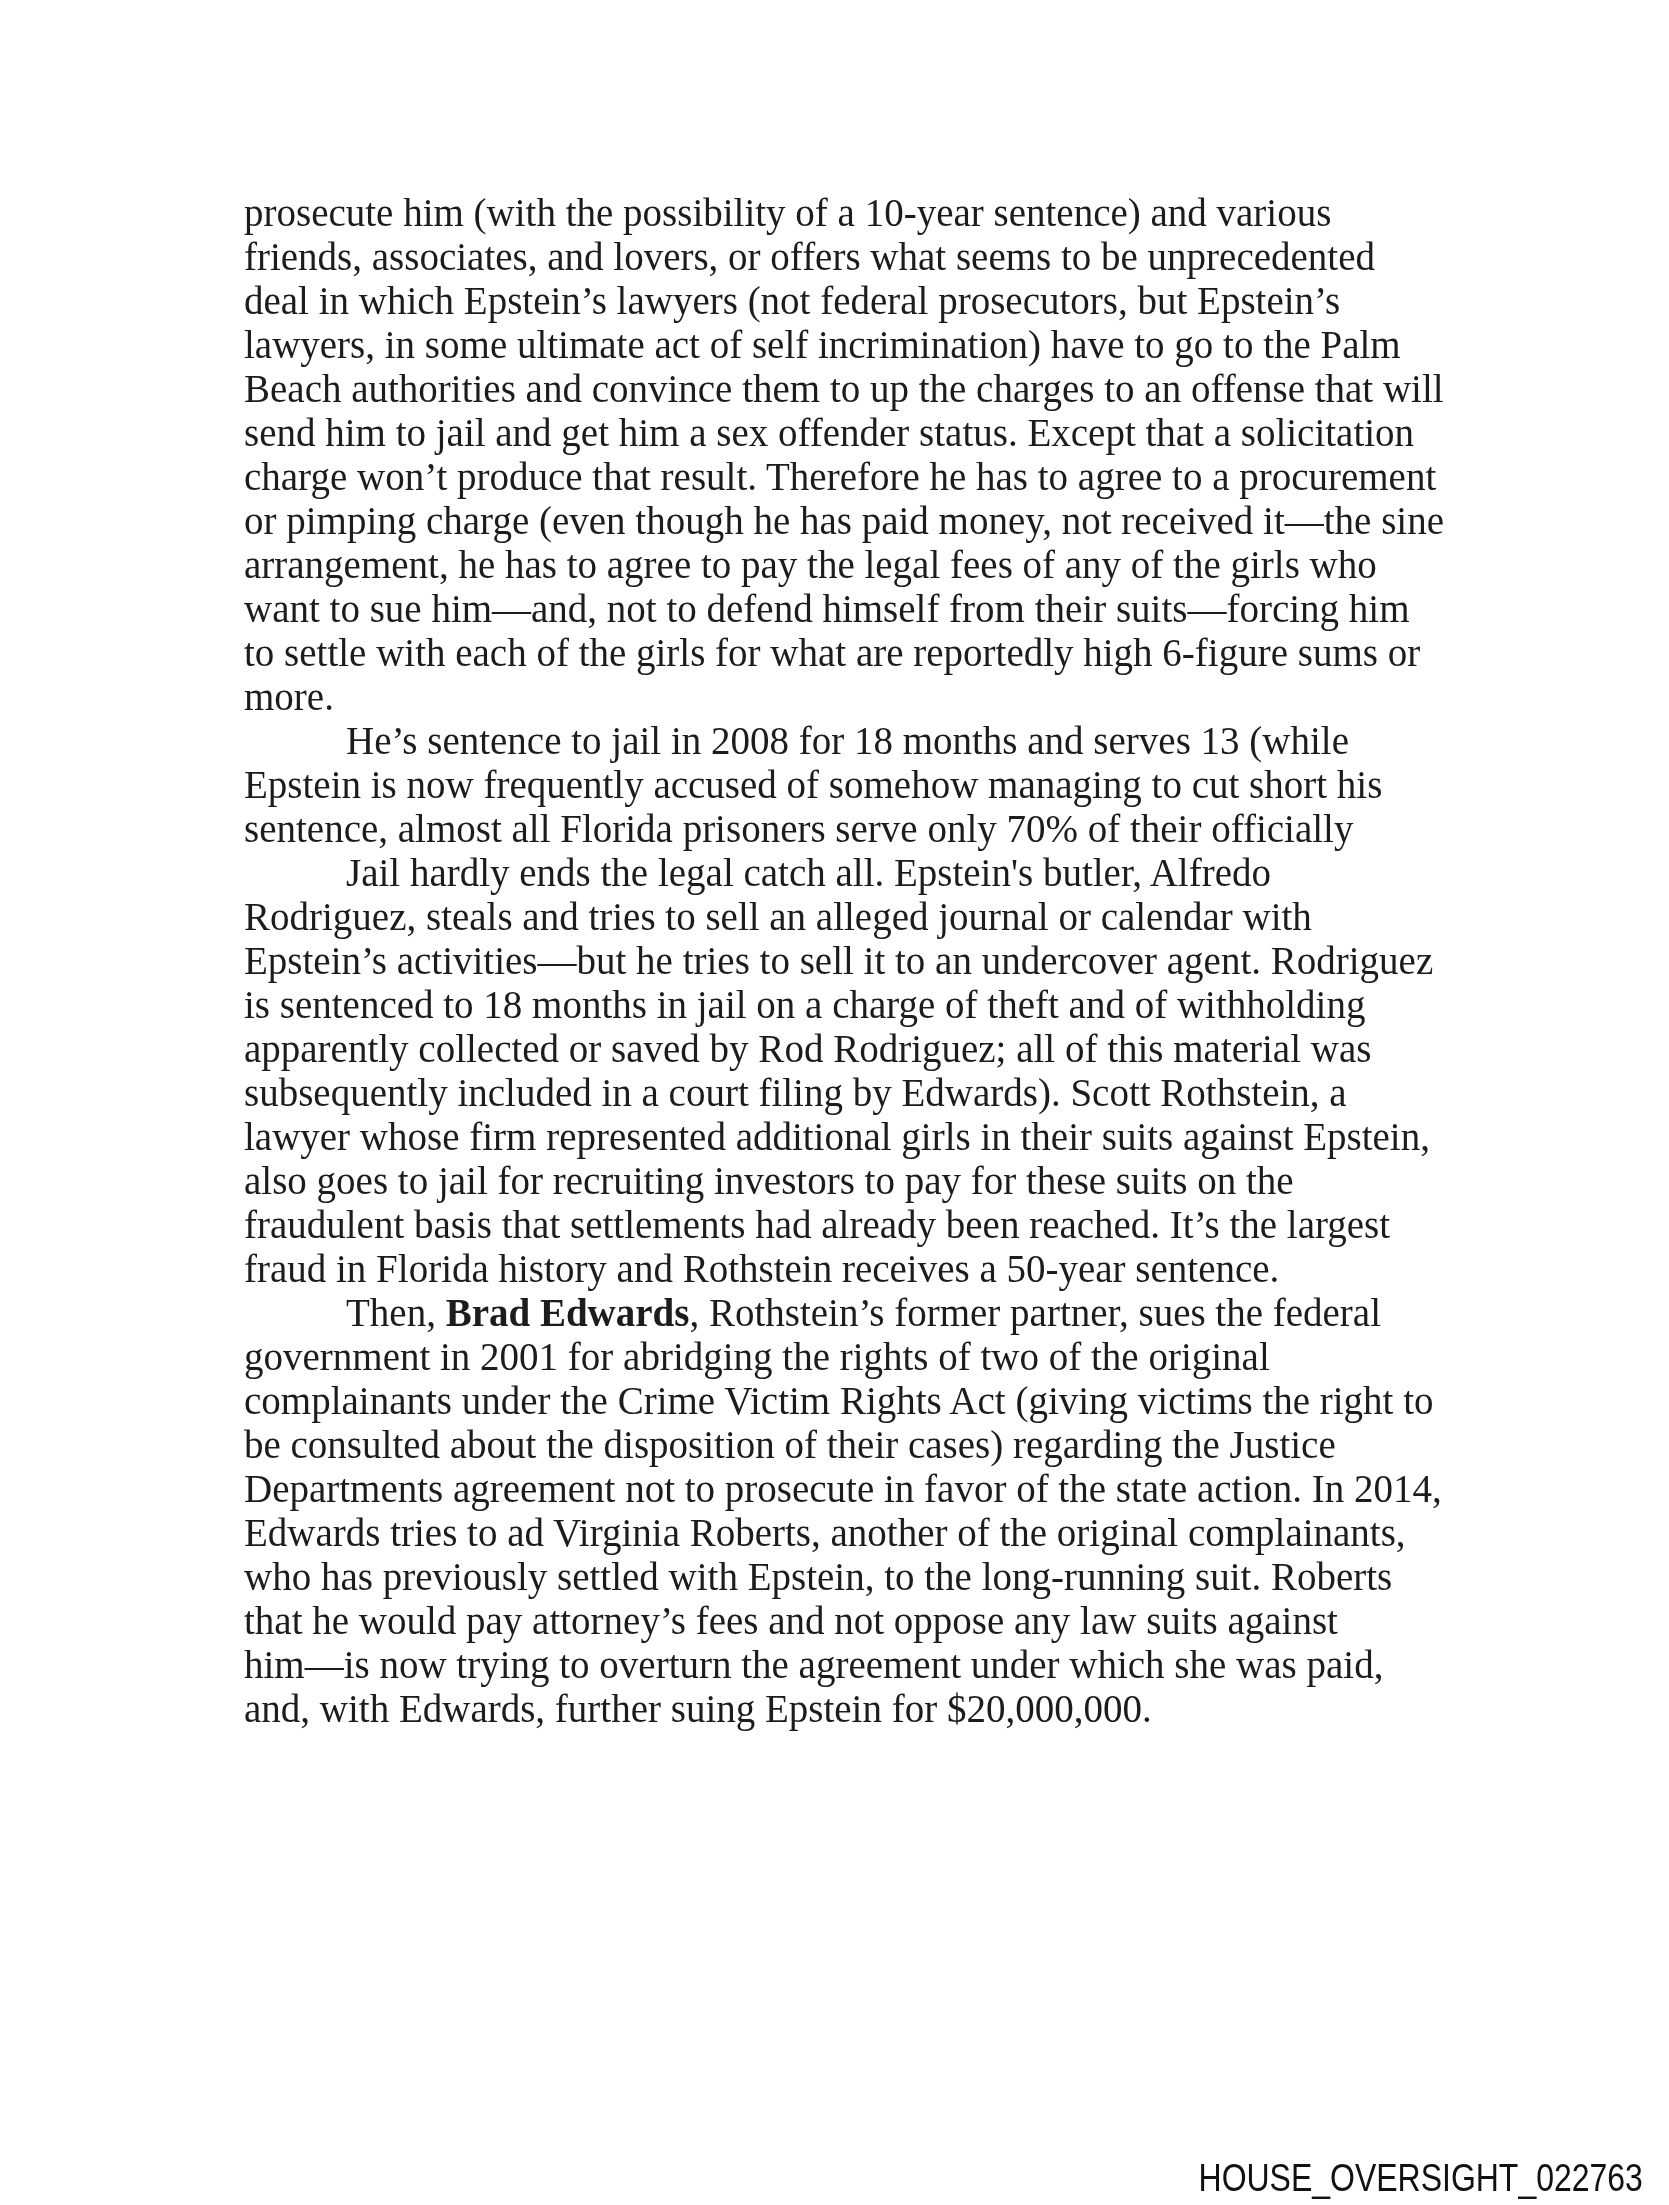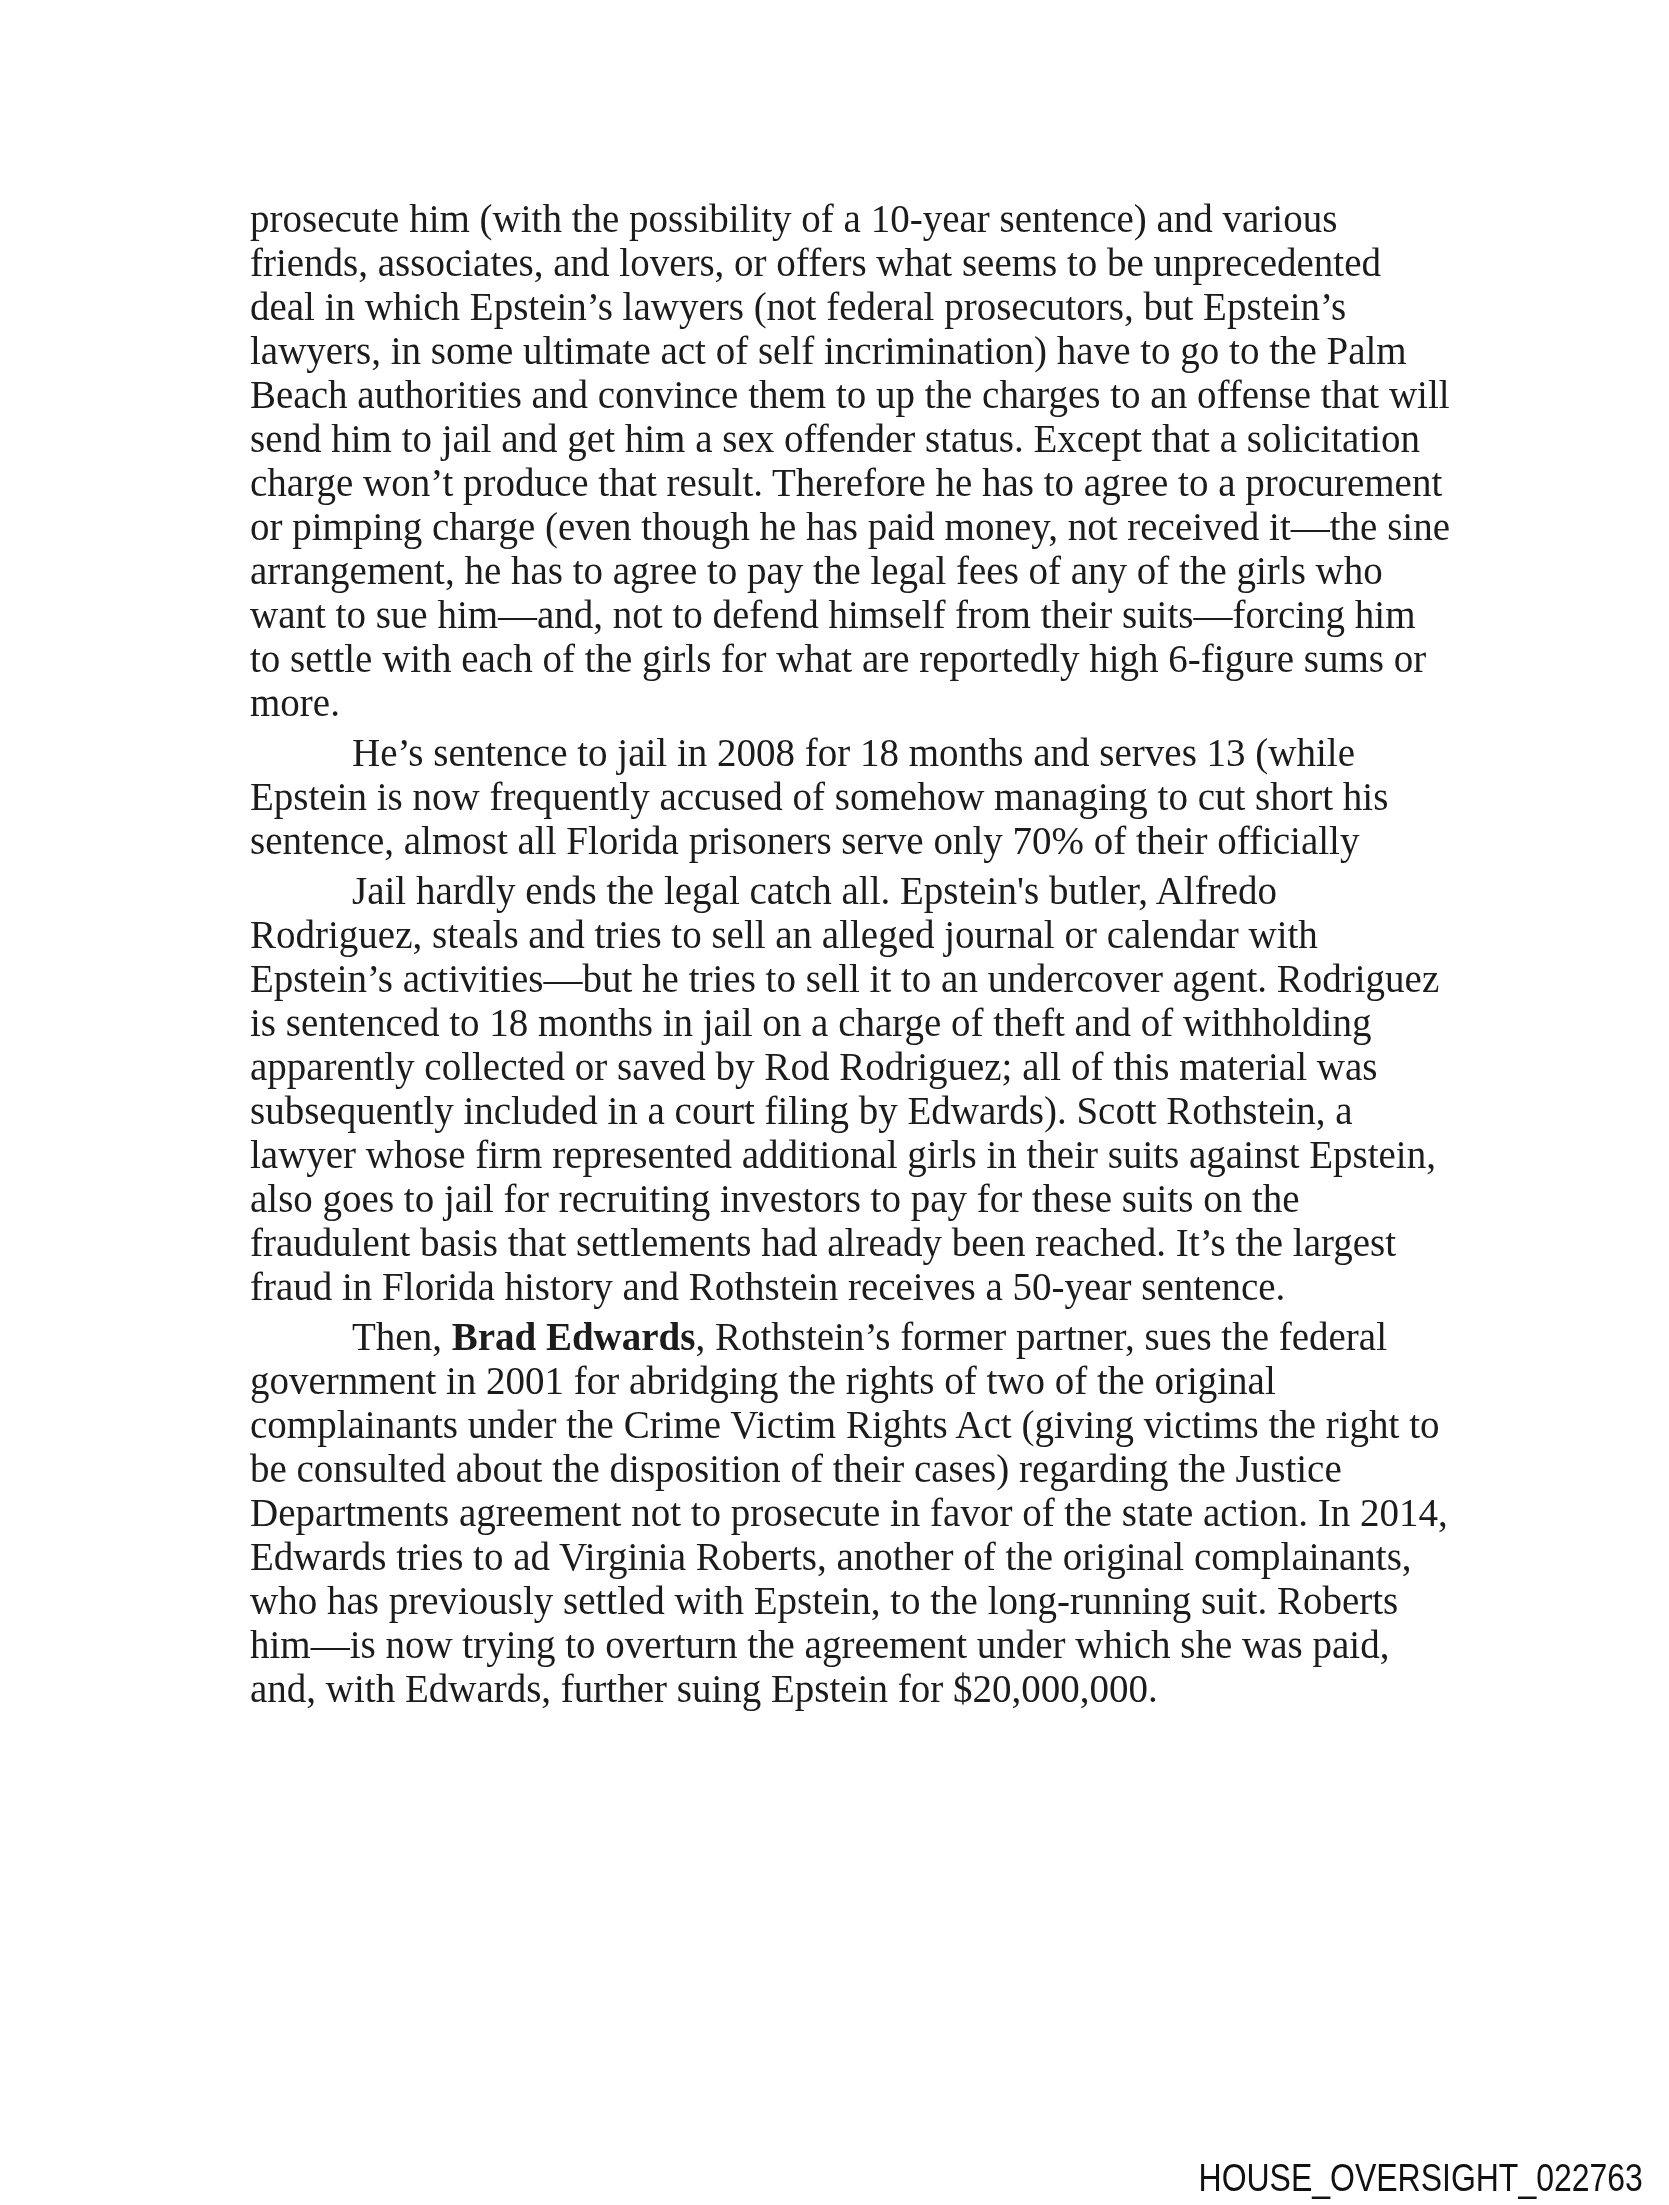--- a/index.html
+++ b/index.html
@@ -15,21 +15,21 @@
     overflow: hidden;
     font-family: "Liberation Serif", "DejaVu Serif", serif;
     color: #1c1c1c;
   }
   .text-block {
     position: absolute;
     left: 244px;
     top: 191px;
     width: 1244px;
   }
-  .paragraph { margin: 6px; padding: 0; }
+  .paragraph { margin: 0; padding: 0; }
   .line {
     white-space: nowrap;
     font-size: 39px;
     line-height: 44px;
   }
   .paragraph.indent .line:first-child {
     text-indent: 102px;
   }
   .bold { font-weight: bold; font-family: Liberation Serif, serif; }
   .footer {
@@ -82,19 +82,20 @@
         <div class="line">fraud in Florida history and Rothstein receives a 50-year sentence.</div>
       </div>
       <div class="paragraph indent">
         <div class="line">Then, <span class="bold">Brad Edwards</span>, Rothstein’s former partner, sues the federal</div>
         <div class="line">government in 2001 for abridging the rights of two of the original</div>
         <div class="line">complainants under the Crime Victim Rights Act (giving victims the right to</div>
         <div class="line">be consulted about the disposition of their cases) regarding the Justice</div>
         <div class="line">Departments agreement not to prosecute in favor of the state action. In 2014,</div>
         <div class="line">Edwards tries to ad Virginia Roberts, another of the original complainants,</div>
         <div class="line">who has previously settled with Epstein, to the long-running suit. Roberts</div>
+        <div class="line">that he would pay attorney’s fees and not oppose any law suits against</div>
         <div class="line">him—is now trying to overturn the agreement under which she was paid,</div>
         <div class="line">and, with Edwards, further suing Epstein for $20,000,000.</div>
       </div>
     </div>
   <div class="footer">HOUSE_OVERSIGHT_022763</div>
 </div>
 
 
 </body></html>

